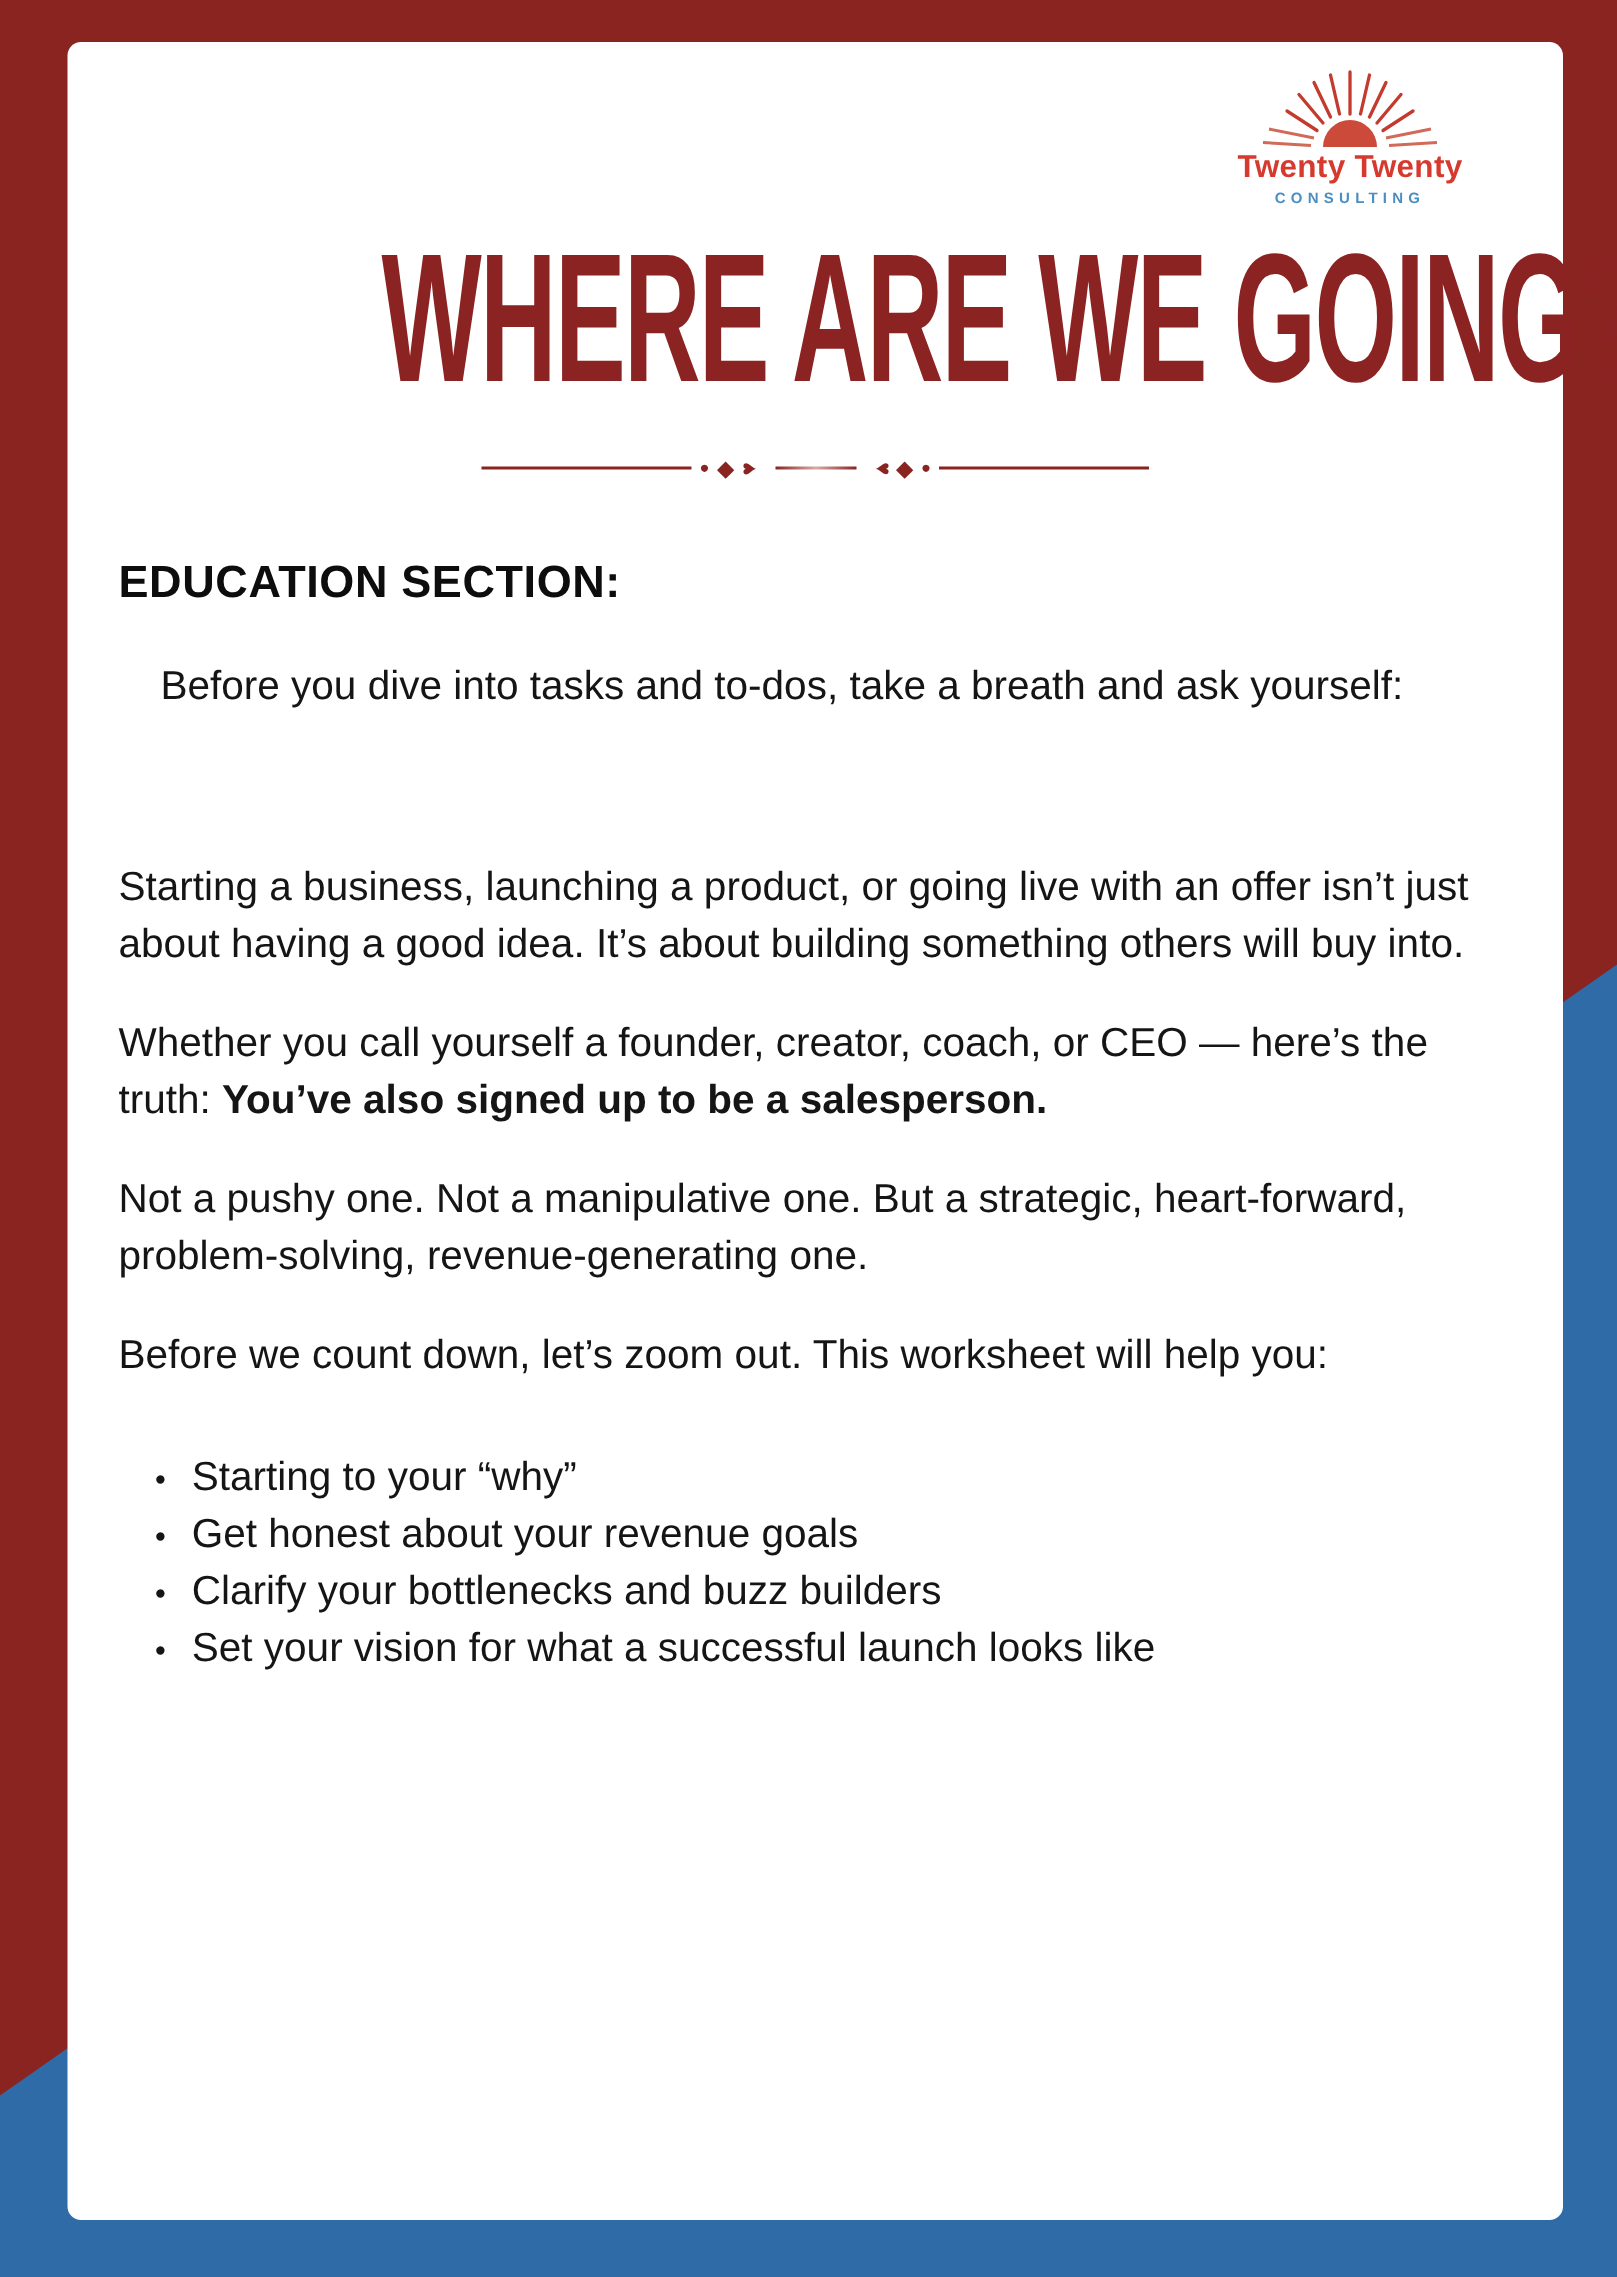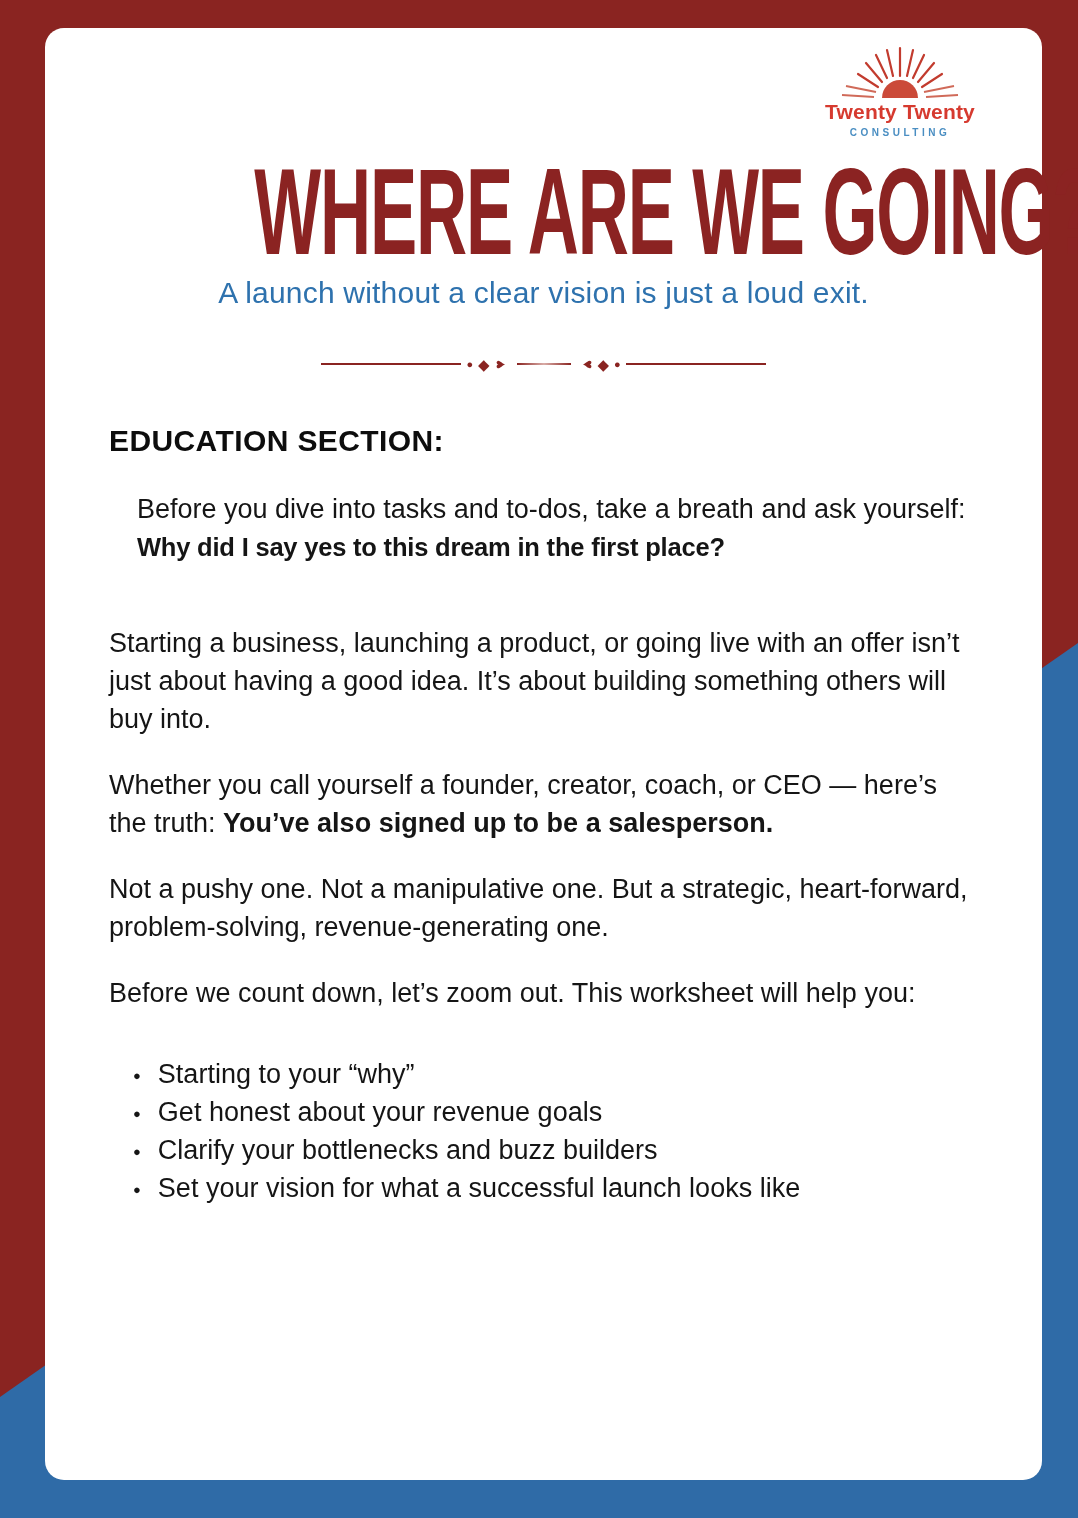--- a/index.html
+++ b/index.html
@@ -8,21 +8,21 @@
     font-family:"Liberation Sans",sans-serif;
     -webkit-font-smoothing:antialiased;
   }
   .page{
     position:relative;width:1078px;height:1518px;
     background:#8A2421;overflow:hidden;
   }
   .wedge-svg{position:absolute;inset:0;width:100%;height:100%;display:block;}
   .card{
     position:absolute;left:45px;top:28px;right:36px;bottom:38px;
-    background:#ffffff;border-radius:19px;
+    background:#ffffff;border-radius:9px;
   }
   
   .logo{position:absolute;top:18px;right:52px;width:180px;text-align:center;}
   .logo-sun{display:block;margin:0 auto;}
   .logo-name{
     font-size:21px;font-weight:700;color:#D63A2F;letter-spacing:.2px;margin-top:2px;
   }
   .logo-sub{
     font-size:10px;font-weight:700;color:#4A8EC2;letter-spacing:3.5px;margin-top:3px;
   }
@@ -45,21 +45,21 @@
   .d-mid{
     width:54px;height:2px;margin:0 8px;
     background:linear-gradient(90deg,#8A2421,#D9ACA7,#8A2421);
   }
   .orn{font-size:11px;line-height:1;}
   .orn.dmd{font-size:15px;}
   .orn.heart{font-size:15px;display:inline-block;}
   .heart.hl{transform:rotate(-90deg);}
   .heart.hr{transform:rotate(90deg);}
   
-  .content{padding:0 64px;color:#151515;}
+  .content{padding:0 34px;color:#151515;}
   .content h2{
     margin:52px 0 32px;font-size:30px;font-weight:800;
     letter-spacing:.4px;color:#0d0d0d;
   }
   .content p{margin:0 0 28px;font-size:27px;line-height:38px;font-weight:400;}
   .content p strong{font-weight:700;}
   .content p.intro{margin-bottom:58px;margin-left:28px;}
   .content p.intro strong{font-size:25.5px;letter-spacing:-.2px;}
   ul.goals{list-style:none;margin:44px 0 0;padding:0 0 0 24px;}
   ul.goals li{font-size:27px;line-height:37px;font-weight:400;}
@@ -96,41 +96,40 @@
           <line x1="86" y1="51" x2="118" y2="49"></line>
         </g>
         <path d="M42,52 A18,18 0 0 1 78,52 Z" fill="#CB4A39"></path>
       </svg>
       <div class="logo-name">Twenty Twenty</div>
       <div class="logo-sub">CONSULTING</div>
     </div>
 
     <h1 class="title">WHERE ARE WE GOING?</h1>
 
-    <div class="subtitle">A launch without a clear vision is just a loud exit.</div>
 
     <div class="divider">
       <span class="d-line"></span>
       <span class="orn">●</span>
       <span class="orn dmd">◆</span>
       <span class="orn heart hl">♥</span>
       <span class="d-mid"></span>
       <span class="orn heart hr">♥</span>
       <span class="orn dmd">◆</span>
       <span class="orn">●</span>
       <span class="d-line"></span>
     </div>
 
     <div class="content">
 
       <h2>EDUCATION SECTION:</h2>
 
       <p class="intro">
         <span>Before you dive into tasks and to-dos, take a breath and ask yourself:</span><br>
-        <strong>Why did I say yes to this dream in the first place?</strong><br>
+        <br>
       </p>
 
       <p>
         <span>Starting a business, launching a product, or going live with an offer isn’t just about having a good idea. It’s about building something others will buy into.</span>
       </p>
 
       <p>
         <span>Whether you call yourself a founder, creator, coach, or CEO — here’s the truth: </span><strong>You’ve also signed up to be a salesperson.</strong>
       </p>
 

